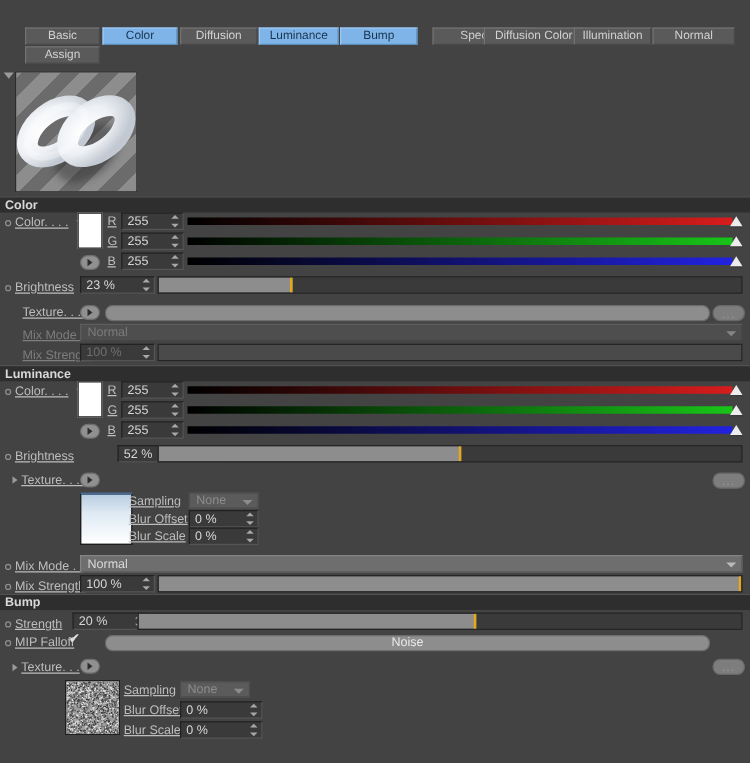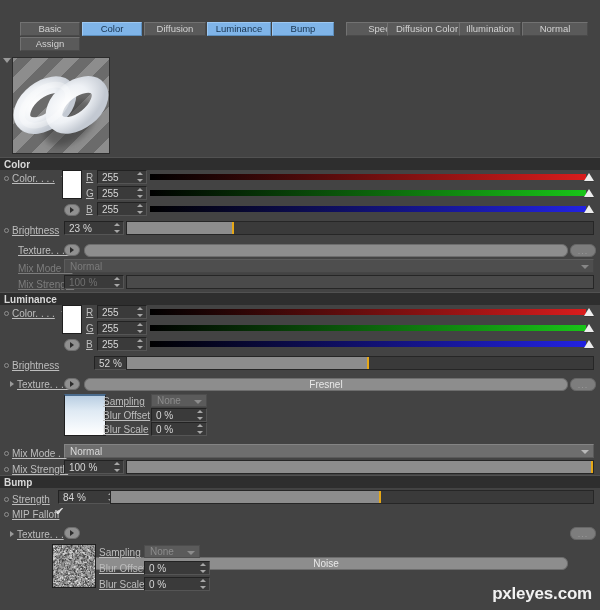--- a/index.html
+++ b/index.html
@@ -517,23 +517,20 @@
     <div class="mark" id="lb-mark" style="left: 240.32px;"></div>
   </div>
 
   <div class="row" style="left:10px; top:377px;">
     <span class="arrowr"></span>
     <span class="lbl">Texture. . . .</span>
   </div>
   <div class="rbtn" style="left:64px; top:378px;">
     <span class="tri"></span>
   </div>
-  <div class="texfield" style="left:84px; top:378px; width:484px;">
-    <span>Fresnel</span>
-  </div>
   <div class="texbtn" style="left:570px; top:378px;">
     <span>...</span>
   </div>
 
   <div class="swatch grad-wb" style="left:64px; top:394px; width:42px; height:42px;"></div>
 
   <div class="lbl" style="position:absolute; left:103px; top:396px;">Sampling</div>
   <div class="combo" style="left:151px; top:394px; width:56px;">
     <span>None</span>
     <span class="caret"></span>
@@ -582,21 +579,21 @@
     <div class="mark" id="lms-mark" style="left: 464px;"></div>
   </div>
 
   <div class="section-head" style="top:475px">Bump</div>
 
   <div class="row" style="left:4px; top:492px;">
     <span class="dot"></span>
     <span class="lbl">Strength</span>
   </div>
   <div class="numfield" style="left:58px; top:490px; width:60px;">
-    <span>84 %</span>
+    <span>20 %</span>
     <span class="spin">
         <i class="up"></i>
         <i class="dn"></i>
       </span>
   </div>
   <div class="slider" style="left:110px; top:490px; width:484px;">
     <div class="fill" id="bs-fill" style="width: 269.92px;"></div>
     <div class="mark" id="bs-mark" style="left: 267.92px;"></div>
   </div>
 
@@ -606,21 +603,21 @@
   </div>
   <div class="check" style="left:55px; top:506px;">✔</div>
 
   <div class="row" style="left:10px; top:527px;">
     <span class="arrowr"></span>
     <span class="lbl">Texture. . .</span>
   </div>
   <div class="rbtn" style="left:64px; top:527px;">
     <span class="tri"></span>
   </div>
-  <div class="texfield" style="left:84px; top:557px; width:484px;">
+  <div class="texfield" style="left:84px; top:508px; width:484px;">
     <span>Noise</span>
   </div>
   <div class="texbtn" style="left:570px; top:527px;">
     <span>...</span>
   </div>
 
   <div class="swatch noise" style="left:52px; top:544px; width:44px; height:44px;">
     <svg width="44" height="44" viewBox="0 0 44 44">
       <rect width="44" height="44" fill="#9d9d9d"></rect>
       <g id="noisedots">
@@ -2045,14 +2042,13 @@
 
   <div class="lbl" style="position:absolute; left:99px; top:579px;">Blur Scale</div>
   <div class="numfield" style="left:144px; top:577px; width:66px;">
     <span>0 %</span>
     <span class="spin">
         <i class="up"></i>
         <i class="dn"></i>
       </span>
   </div>
 
-  <div class="watermark">pxleyes.com</div>
 </div>
 
 </body></html>

